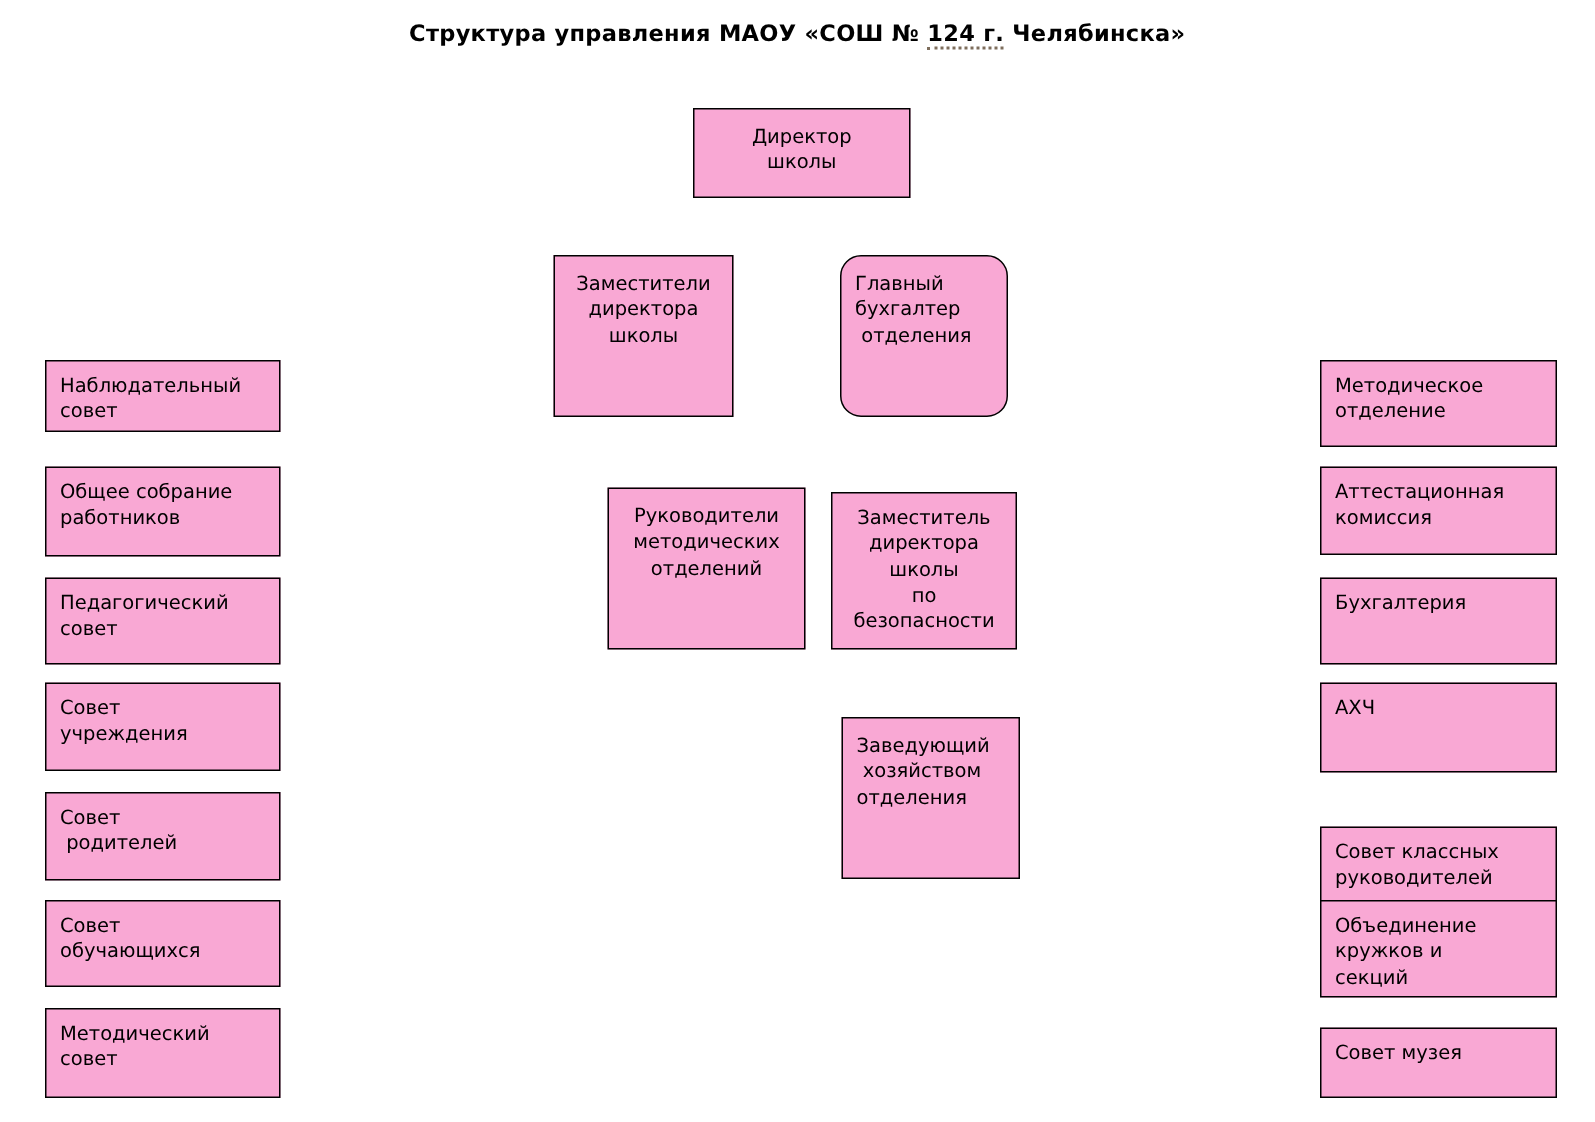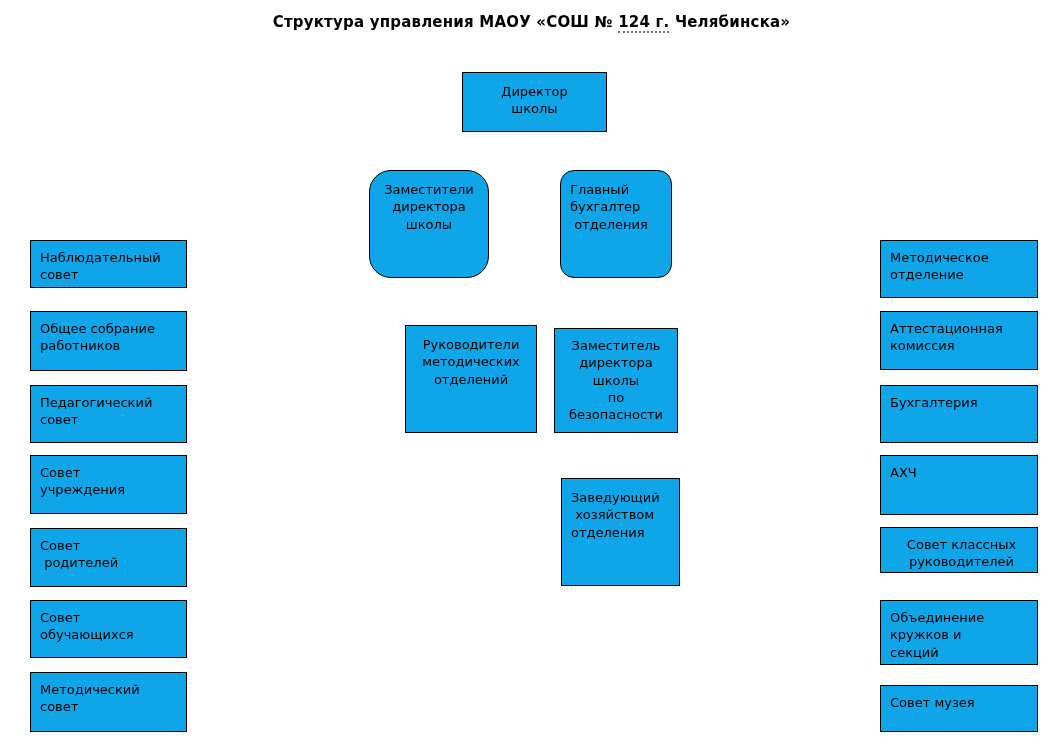--- a/index.html
+++ b/index.html
@@ -25,54 +25,54 @@
     font-weight: bold;
     letter-spacing: 0.2px;
   }
   .spellmark {
     border-bottom: 2px dotted #7e6e5d;
   }
   .node {
     position: absolute;
     box-sizing: border-box;
     border: 1px solid #000000;
-    background: #0ea5e9;
+    background: #f9a8d4;
     font-size: 13px;
     line-height: 1.33;
     white-space: pre-wrap;
     padding: 8px 4px 4px 9px;
     text-align: left;
   }
   .node.center {
     text-align: center;
     padding-left: 4px;
   }
   
   .n-director        { left: 462px; top: 72px;  width: 145px; height: 60px; padding-top: 10px; }
-  .n-deputies        { left: 369px; top: 170px; width: 120px; height: 108px; padding-top: 10px; border-radius: 22px; }
+  .n-deputies        { left: 369px; top: 170px; width: 120px; height: 108px; padding-top: 10px; }
   .n-chief-acct      { left: 560px; top: 170px; width: 112px; height: 108px; padding-top: 10px; border-radius: 14px; }
   .n-method-heads    { left: 369px; top: 325px; width: 132px; height: 108px; padding-top: 10px; margin-left: 36px; }
   .n-deputy-security { left: 554px; top: 328px; width: 124px; height: 105px; padding-top: 8px; }
   .n-household       { left: 561px; top: 478px; width: 119px; height: 108px; padding-top: 10px; }
   
   .lcol { left: 30px; width: 157px; }
   .l0 { top: 240px; height: 48px; }
   .l1 { top: 311px; height: 60px; }
   .l2 { top: 385px; height: 58px; }
   .l3 { top: 455px; height: 59px; }
   .l4 { top: 528px; height: 59px; }
   .l5 { top: 600px; height: 58px; }
   .l6 { top: 672px; height: 60px; }
   
   .rcol { left: 880px; width: 158px; }
   .r0 { top: 240px; height: 58px; }
   .r1 { top: 311px; height: 59px; }
   .r2 { top: 385px; height: 58px; }
   .r3 { top: 455px; height: 60px; }
-  .r4 { top: 527px; height: 46px; text-align: center; }
+  .r4 { top: 551px; height: 60px; }
   .r5 { top: 600px; height: 65px; }
   .r6 { top: 685px; height: 47px; }
 </style>
 </head>
 <body>
 
 <div class="title"><span>Структура управления МАОУ «СОШ № </span><span class="spellmark">124 г.</span><span> Челябинска»</span></div>
 
 <div class="node center n-director">Директор
 школы</div>

